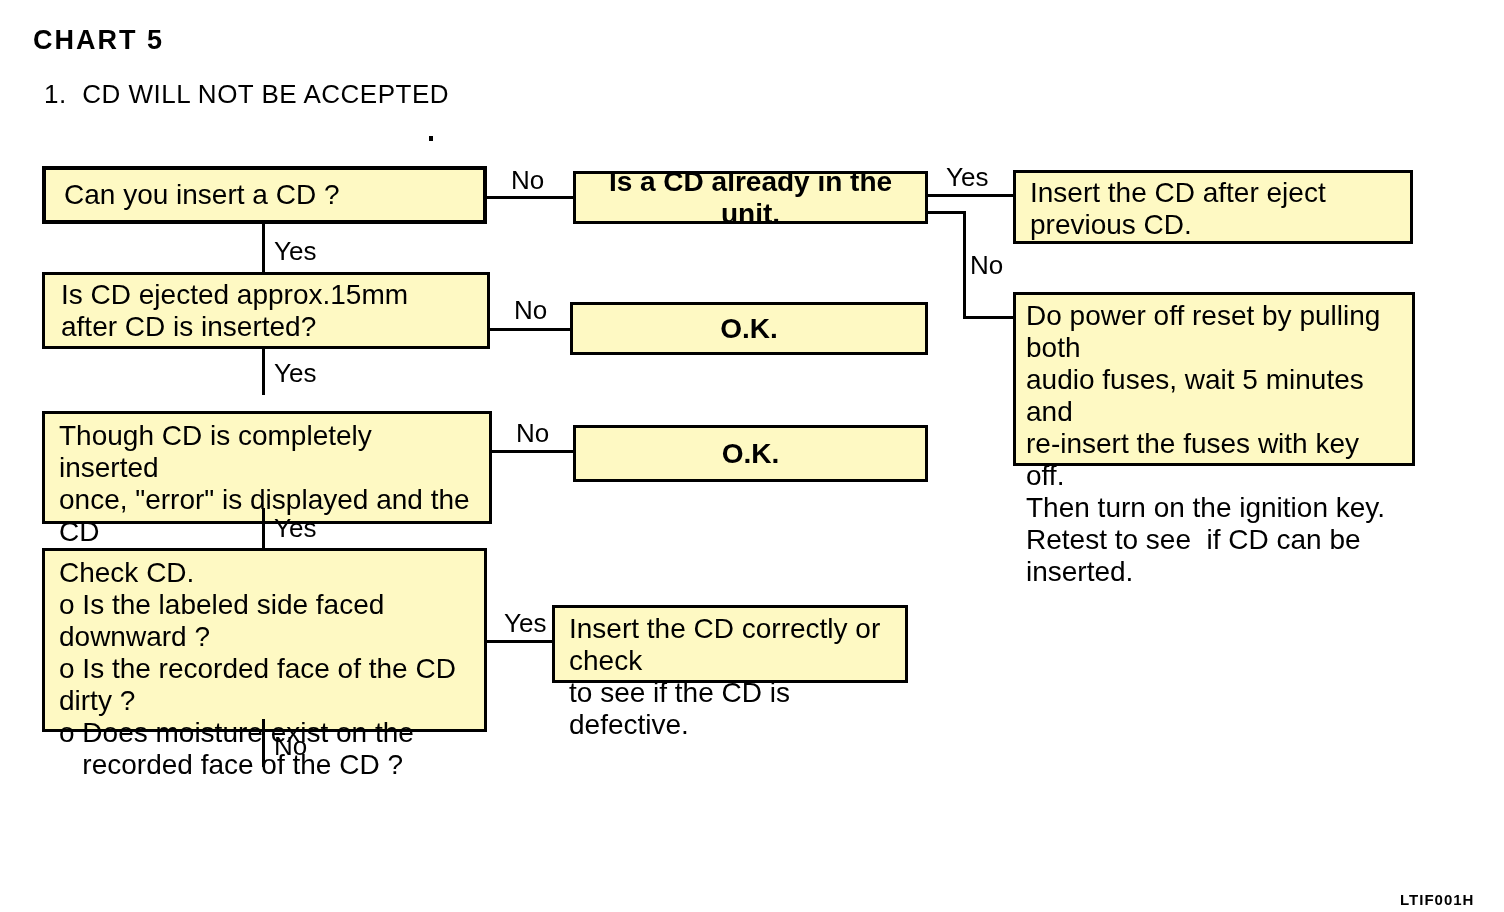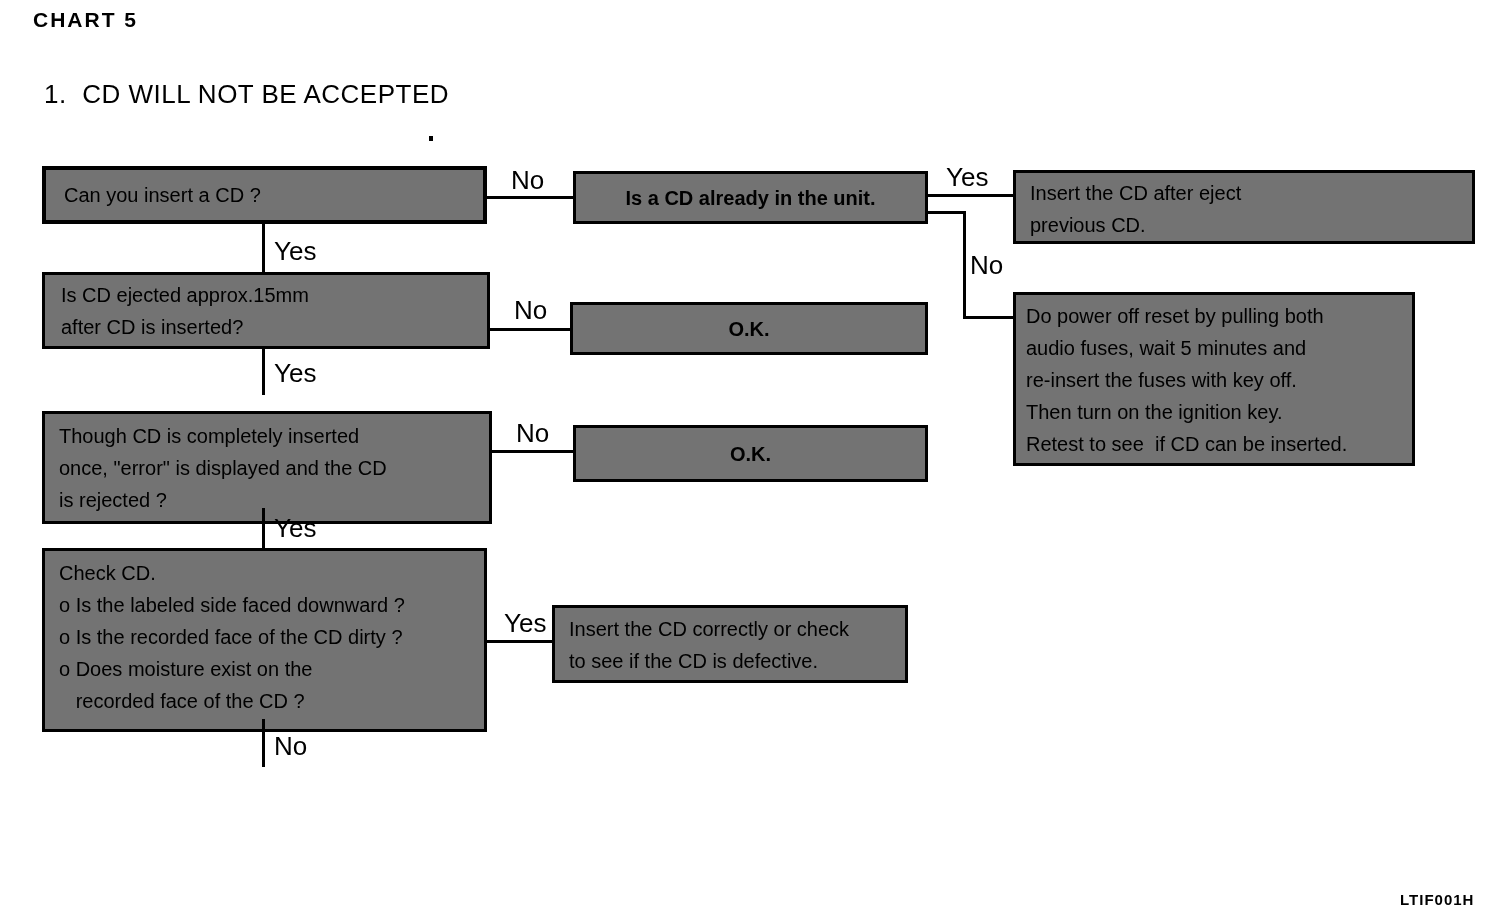--- a/index.html
+++ b/index.html
@@ -7,41 +7,41 @@
     position: relative;
     width: 1504px;
     height: 912px;
     background: #ffffff;
     color: #000000;
     font-family: "Liberation Sans", "DejaVu Sans", sans-serif;
     overflow: hidden;
   }
   .title {
     position: absolute;
-    left: 33px; top: 8px;
-    font-size: 21px;
+    left: 33px; top: 25px;
+    font-size: 27px;
     font-weight: bold;
     letter-spacing: 2px;
     white-space: pre-wrap;
   }
   .subtitle {
     position: absolute;
     left: 44px; top: 79px;
     font-size: 26px;
     font-weight: 400;
     letter-spacing: 0.5px;
     white-space: pre-wrap;
     text-align: right;
   }
   .box {
     position: absolute;
     box-sizing: border-box;
     border: 3px solid #000000;
-    background: #737373;
-    font-size: 20px;
+    background: #fef9c3;
+    font-size: 28px;
     line-height: 32px;
     white-space: pre-wrap;
   }
   .box.thick { border-width: 4px; }
   .pad { padding: 5px 14px; }
   .vcenter {
     display: flex;
     align-items: center;
   }
   .center {
@@ -82,21 +82,21 @@
 <div class="canvas">
 
   <div class="title">CHART 5</div>
   <div class="subtitle">1.  CD WILL NOT BE ACCEPTED</div>
   <div class="dot"></div>
 
   <div class="box thick vcenter" style="left:42px; top:166px; width:445px; height:58px; padding-left:18px;">Can you insert a CD ?</div>
 
   <div class="box center" style="left:573px; top:171px; width:355px; height:53px;">Is a CD already in the unit.</div>
 
-  <div class="box pad" style="left:1013px; top:170px; width:462px; height:74px; padding-top:4px;">Insert the CD after eject
+  <div class="box pad" style="left:1013px; top:170px; width:400px; height:74px; padding-top:4px;">Insert the CD after eject
 previous CD.</div>
 
   <div class="line" style="left:487px; top:196px; width:86px; height:3px;"></div>
   <span class="lbl" style="left:511px; top:166px;">No</span>
 
   <div class="line" style="left:928px; top:194px; width:85px; height:3px;"></div>
   <span class="lbl" style="left:946px; top:163px;">Yes</span>
 
   <div class="line" style="left:928px; top:211px; width:38px; height:3px;"></div>
   <div class="line" style="left:963px; top:211px; width:3px; height:108px;"></div>

